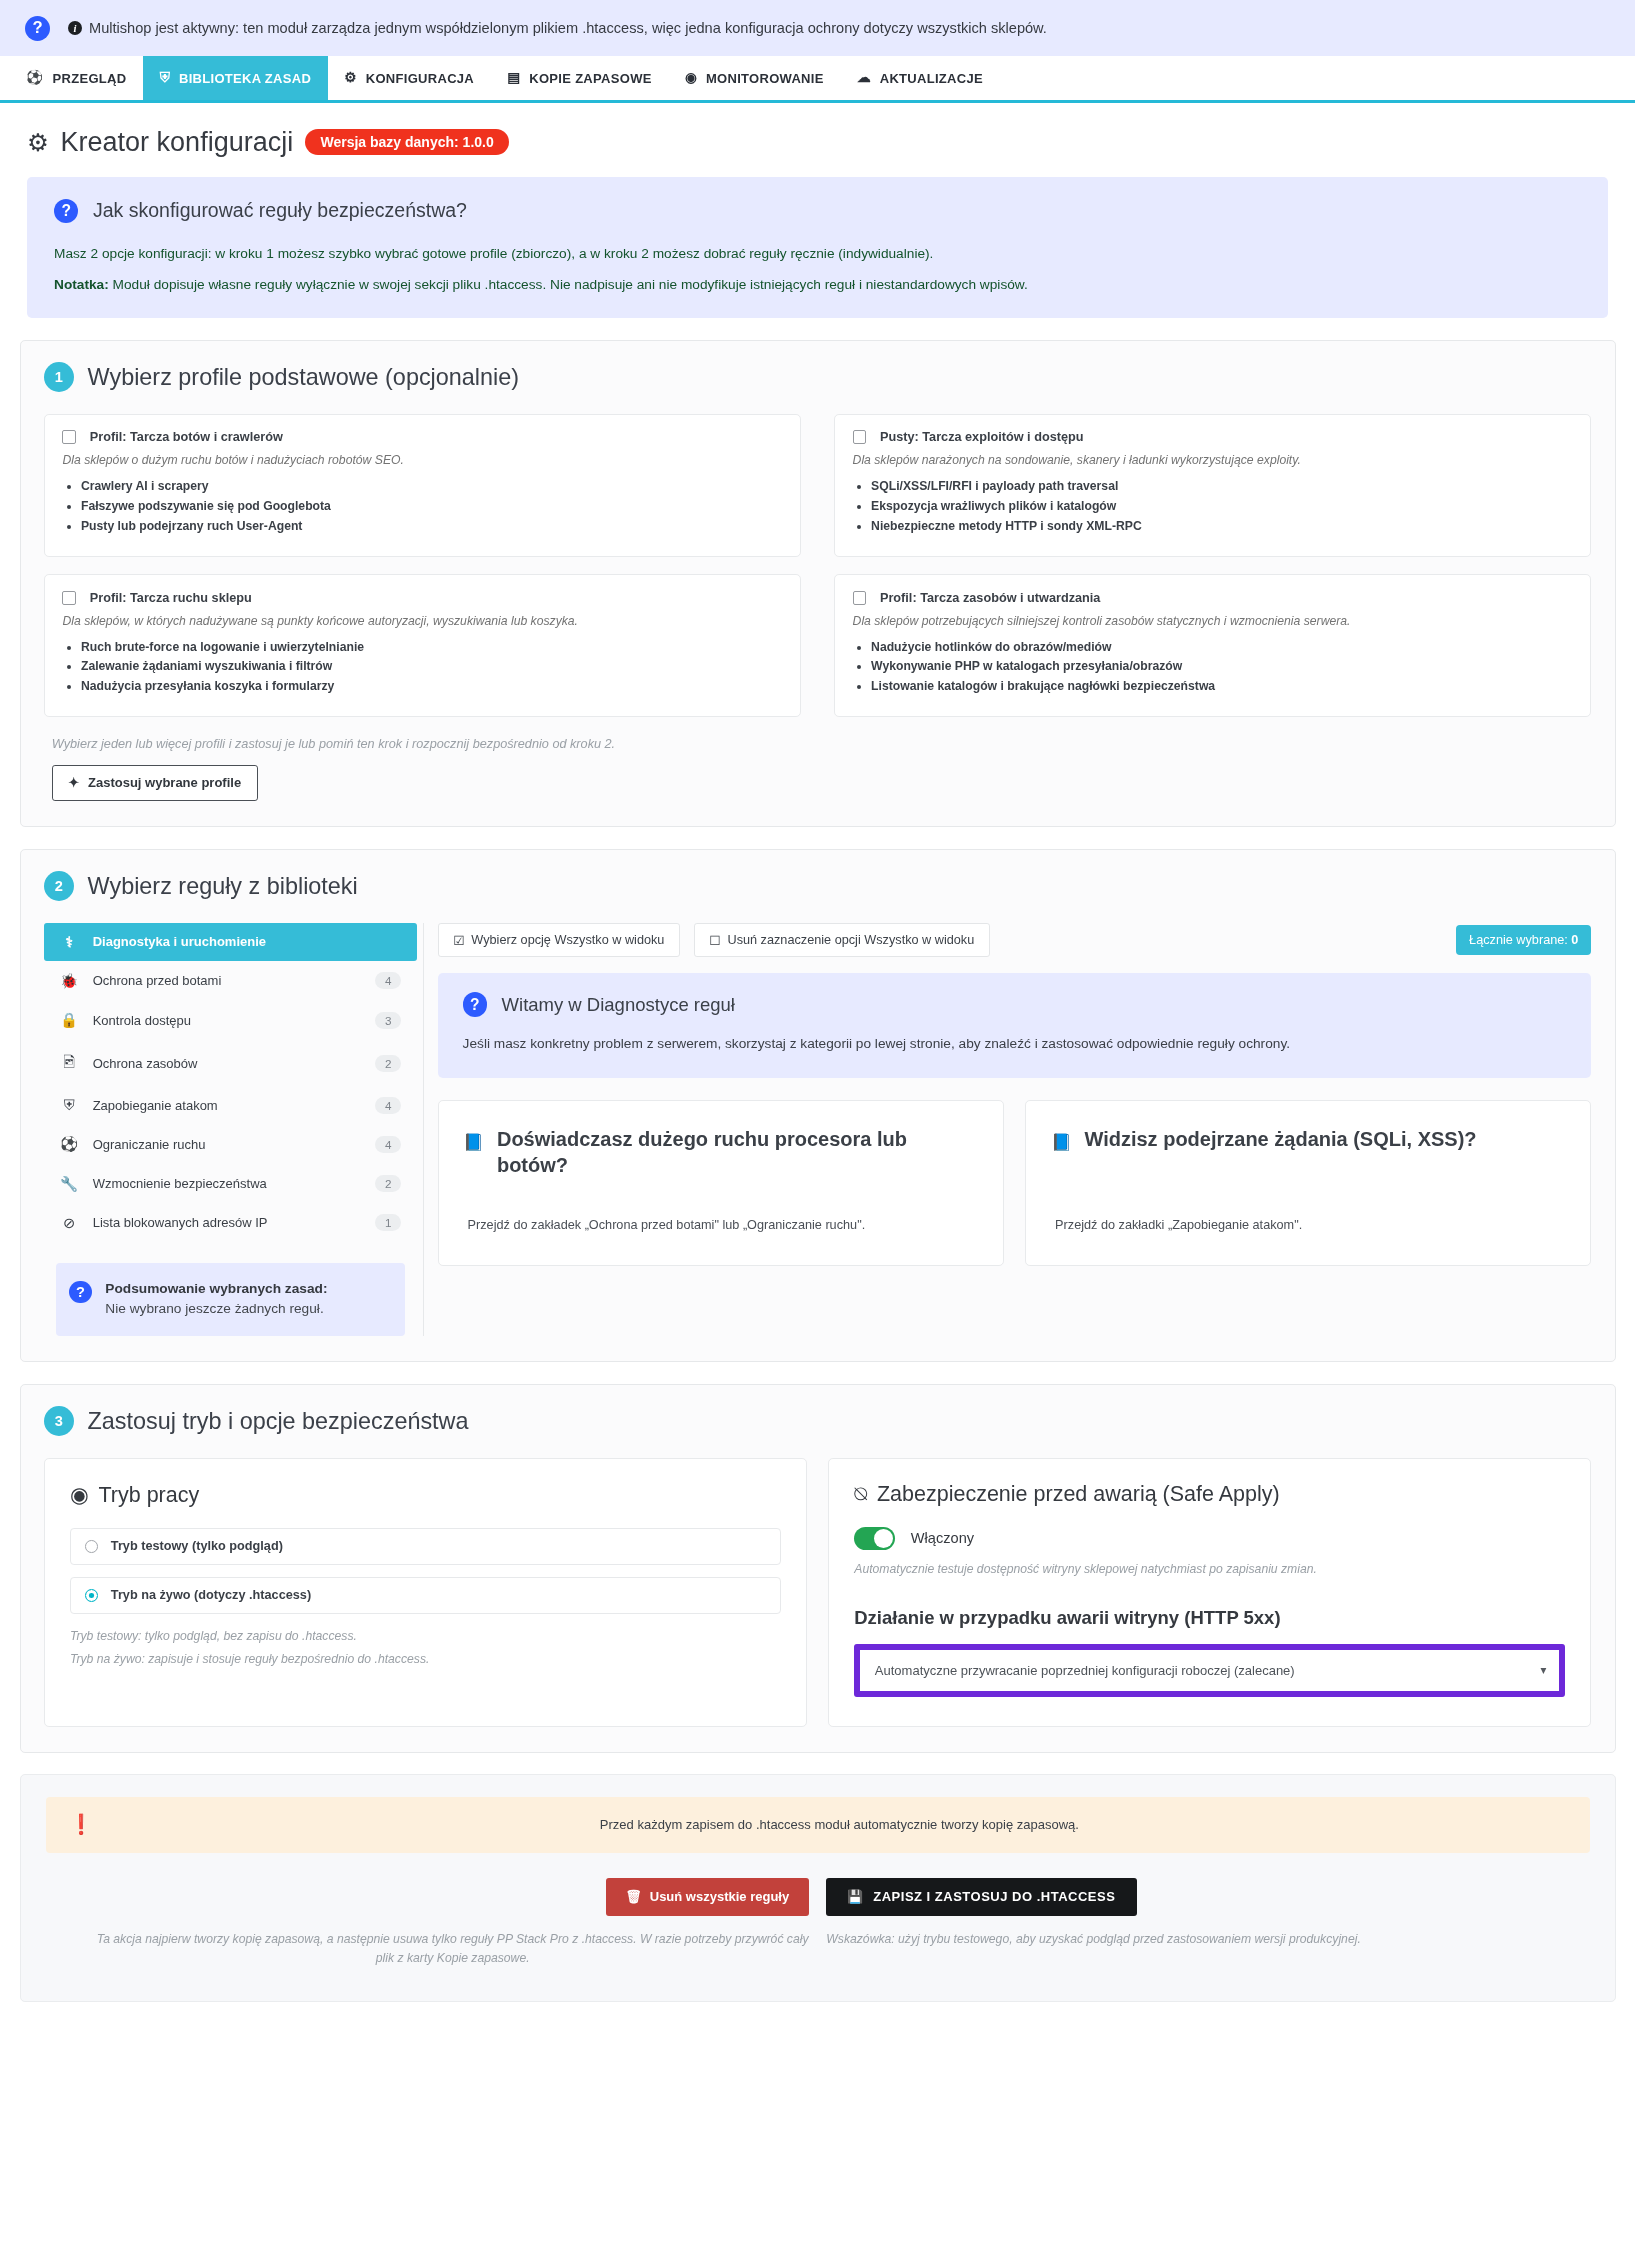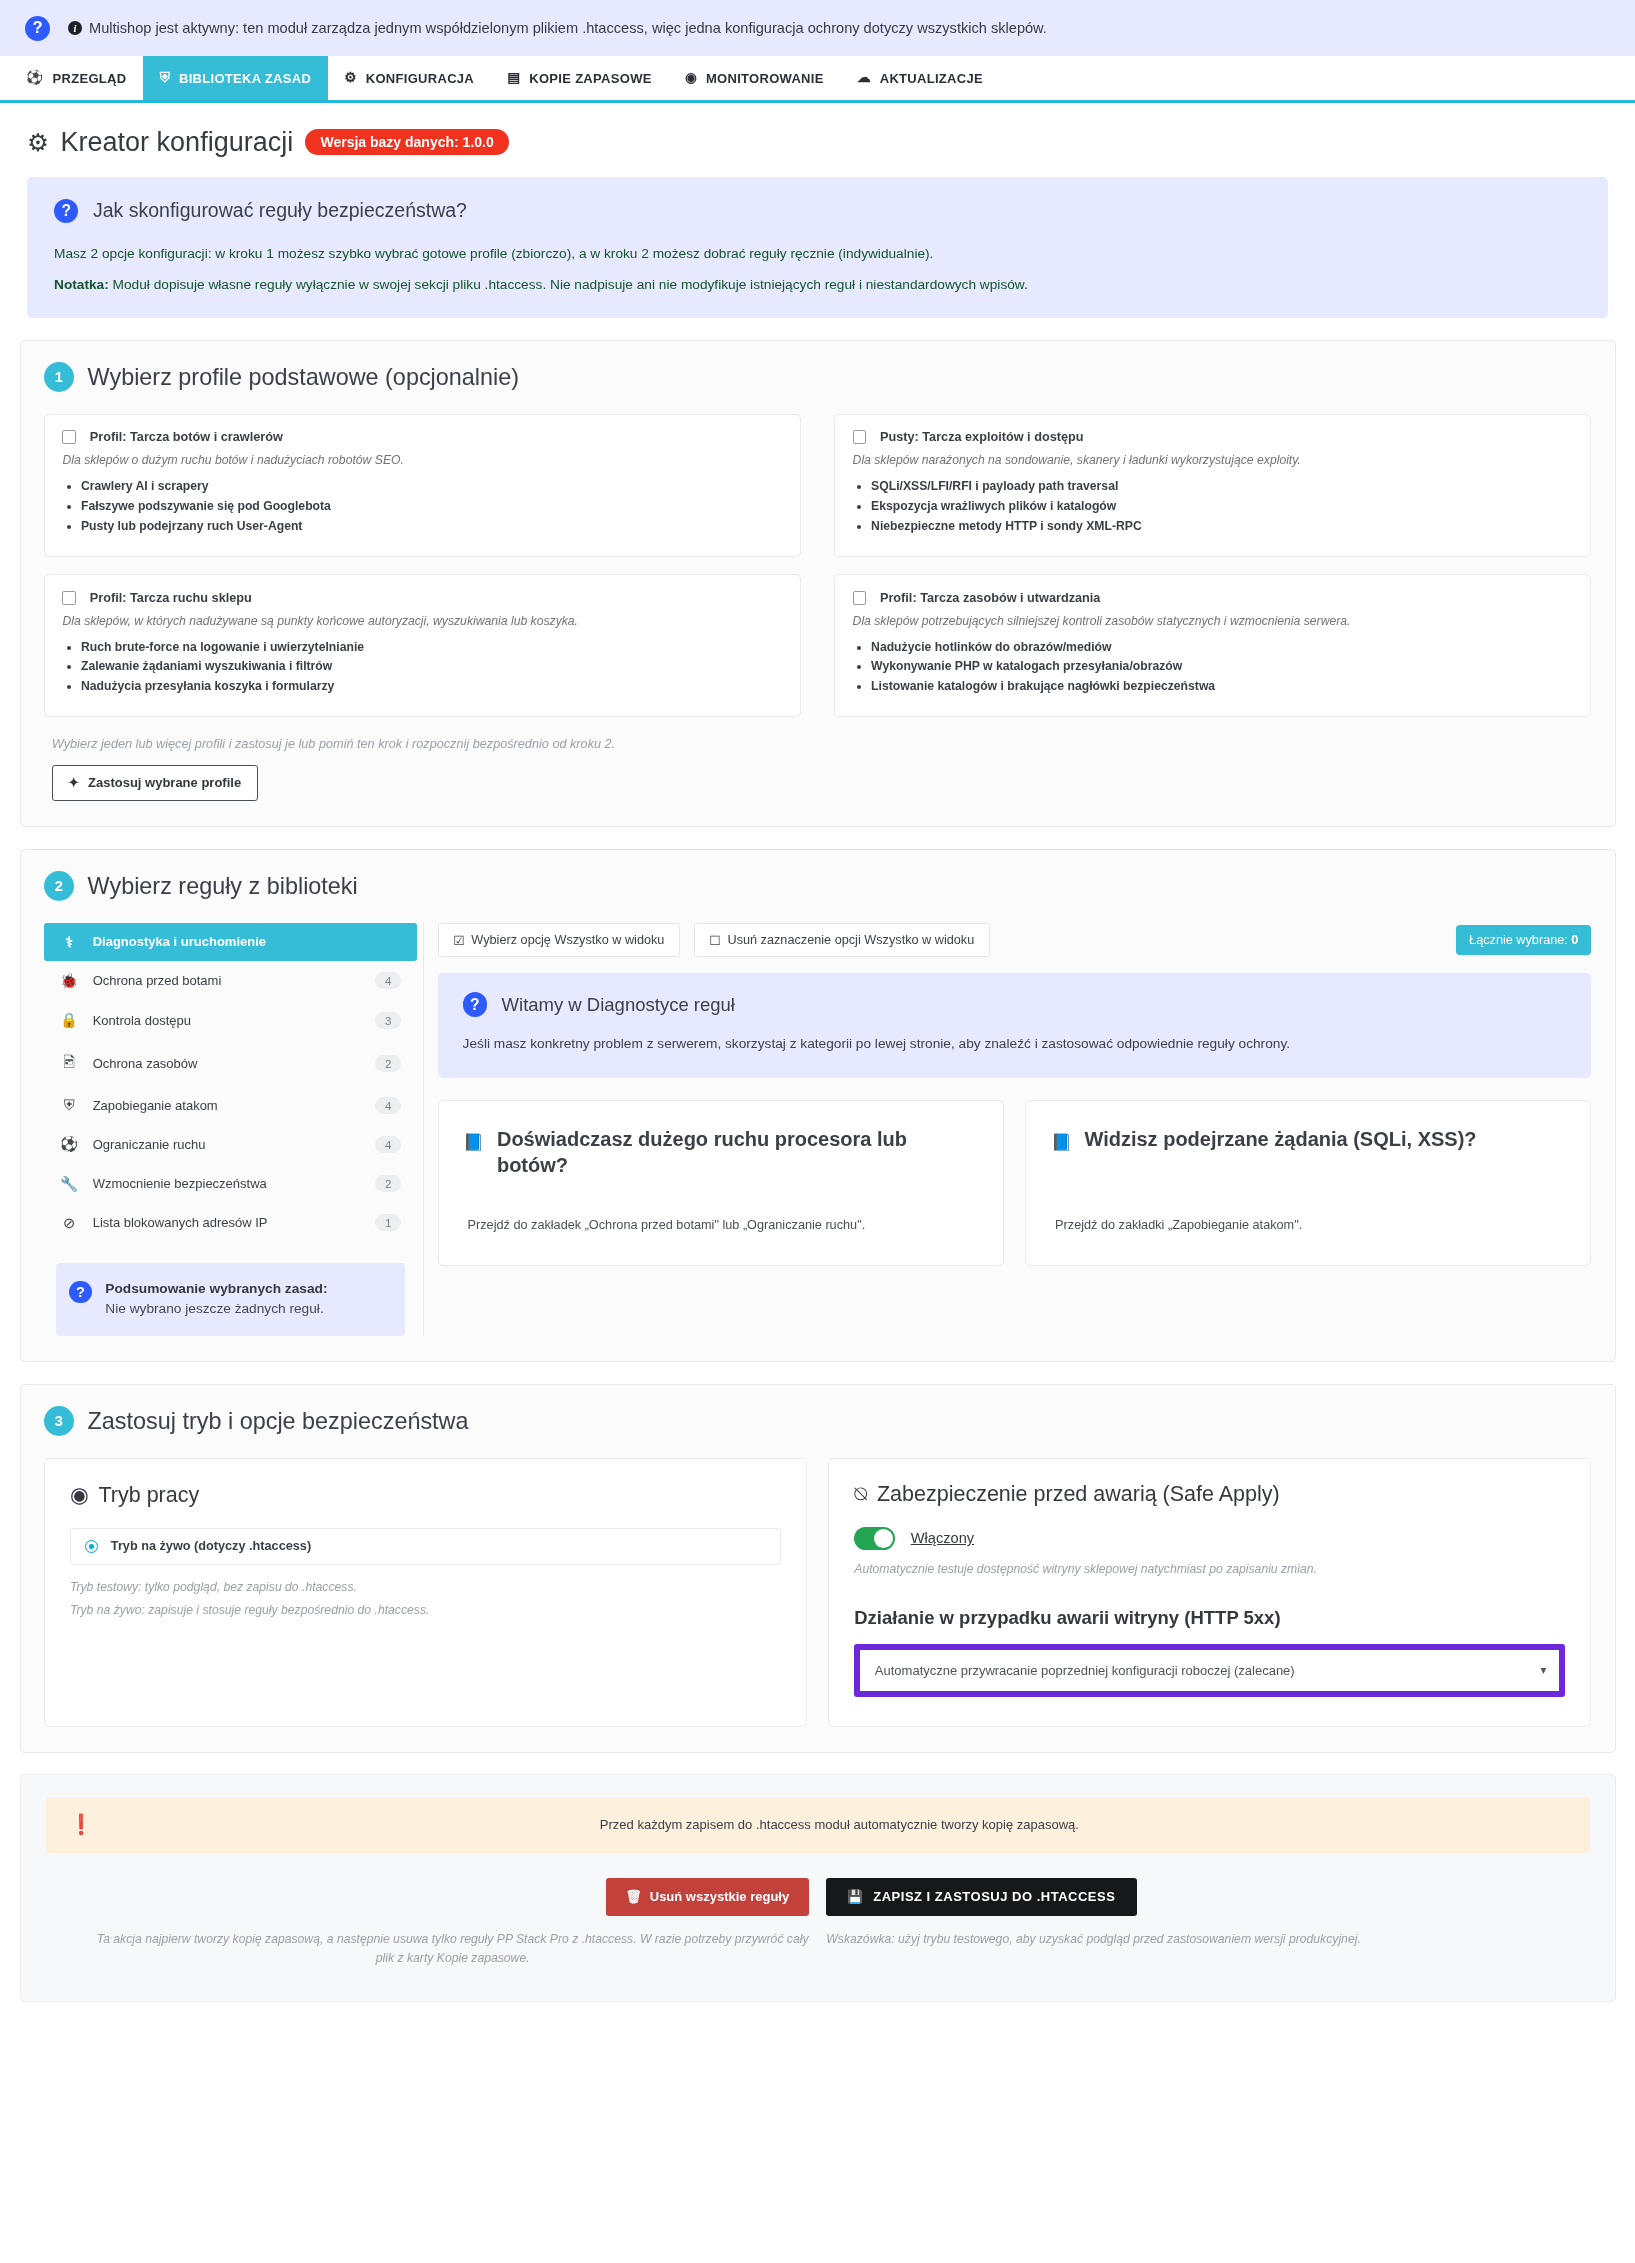--- a/index.html
+++ b/index.html
@@ -262,21 +262,21 @@
   .mode-note { font-size: 12.2px; font-style: italic; color: #9aa0a6; line-height: 1.7; margin: 2.9px 0 0 0; }
   .toggle-row { display: flex; align-items: center; gap: 15.6px; margin-bottom: 11.7px; }
   .toggle {
     width: 41px; height: 23.4px; border-radius: 11.7px; background: #23a553;
     position: relative; flex: 0 0 41px; cursor: pointer;
   }
   .toggle::after {
     content: ""; position: absolute; top: 2px; right: 2px;
     width: 19.5px; height: 19.5px; border-radius: 50%; background: #fff;
   }
-  .toggle-label { font-size: 14.6px; color: #35393f; text-decoration: underline; }
+  .toggle-label { font-size: 14.6px; color: #35393f; }
   .safe-note { font-size: 12.2px; font-style: italic; color: #9aa0a6; margin: 0 0 31px 0; }
   .sub-head { font-size: 18.5px; font-weight: bold; color: #35393f; margin: 0 0 15.6px 0; }
   .select-box {
     position: relative;
     border: 6px solid #6d28d9; border-radius: 2.9px; background: #fff;
     padding: 12.7px 33px 12.7px 14.6px;
     font-size: 13px; color: #4e5359;
     cursor: pointer;
   }
   .select-box .chev {
@@ -546,20 +546,24 @@
       <h2>Zastosuj tryb i opcje bezpieczeństwa</h2>
     </div>
 
     <div class="mode-grid">
       <div class="mode-card">
         <h3>
           <span>◉</span>
           <span>Tryb pracy</span>
         </h3>
         <div class="radio-row">
+          <span class="radio"></span>
+          <span>Tryb testowy (tylko podgląd)</span>
+        </div>
+        <div class="radio-row">
           <span class="radio on"></span>
           <span>Tryb na żywo (dotyczy .htaccess)</span>
         </div>
         <p class="mode-note">Tryb testowy: tylko podgląd, bez zapisu do .htaccess.</p>
         <p class="mode-note">Tryb na żywo: zapisuje i stosuje reguły bezpośrednio do .htaccess.</p>
       </div>
 
       <div class="mode-card">
         <h3>
           <span>⍉</span>

